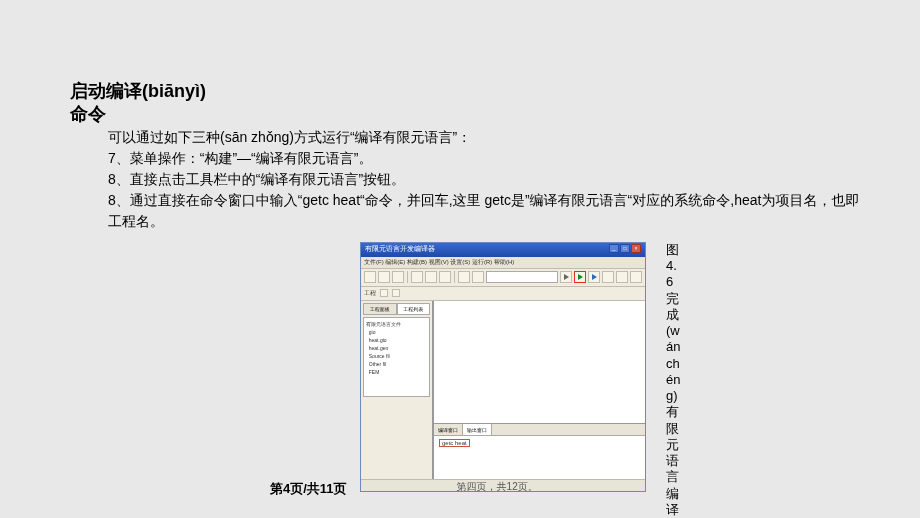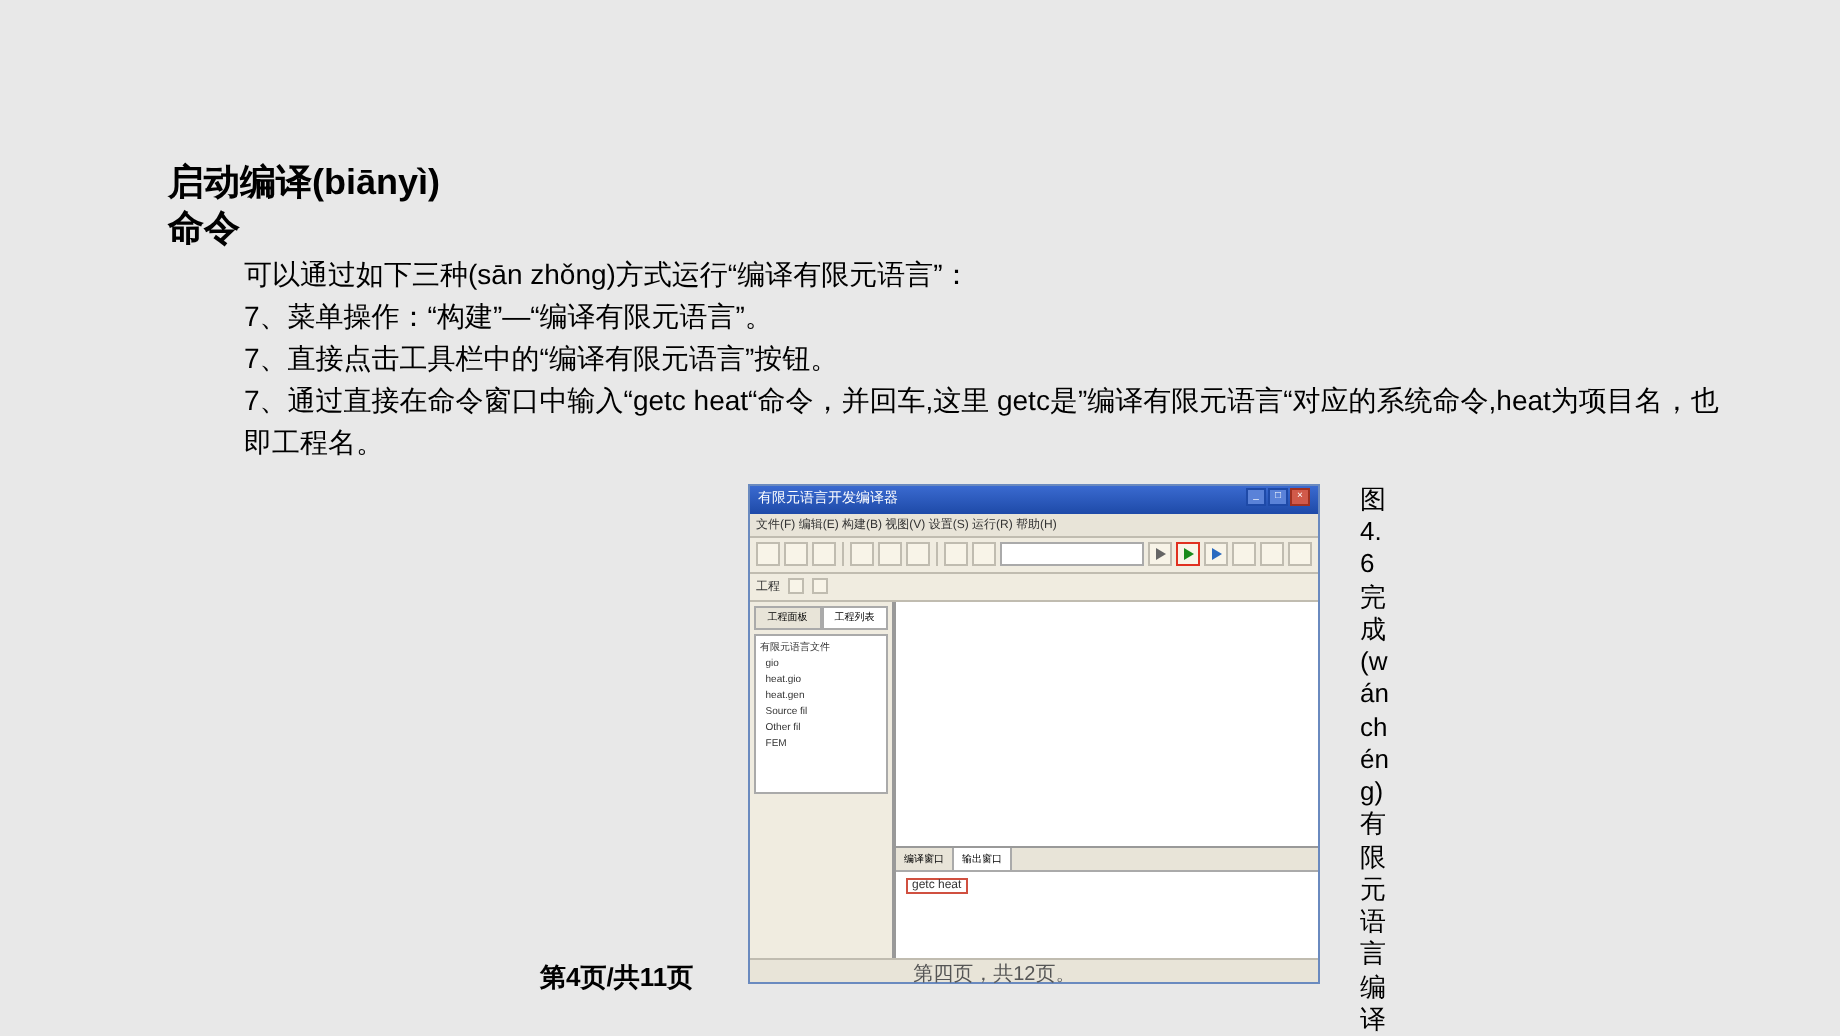--- a/index.html
+++ b/index.html
@@ -7,21 +7,21 @@
     width: 920px;
     height: 518px;
     background: #e8e8e8;
     font-family: "Microsoft YaHei", Arial, sans-serif;
     color: #000;
     position: relative;
   }
   .page {
     position: absolute;
     left: 0; top: 0; right: 0; bottom: 0;
-    padding: 80px 0 0 14px;
+    padding: 80px 0 0 0;
   }
   .title {
     font-weight: bold;
     font-size: 18px;
     line-height: 1.3;
     margin-left: 70px;
   }
   .body-text {
     font-size: 14px;
     line-height: 1.5;
@@ -166,22 +166,22 @@
 <div class="page">
 
   <div class="title">
     <span>启动编译(biānyì)</span><br>
     <span>命令</span>
   </div>
 
   <div class="body-text">
     <p>可以通过如下三种(sān zhǒng)方式运行“编译有限元语言”：</p>
     <p>7、菜单操作：“构建”—“编译有限元语言”。</p>
-    <p>7、直接点击工具栏中的“编译有限元语言”按钮。</p>
-    <p>7、通过直接在命令窗口中输入“getc  heat“命令，并回车,这里 getc是”编译有限元语言“对应的系统命令,heat为项目名，也即工程名。</p>
+    <p>8、直接点击工具栏中的“编译有限元语言”按钮。</p>
+    <p>8、通过直接在命令窗口中输入“getc  heat“命令，并回车,这里 getc是”编译有限元语言“对应的系统命令,heat为项目名，也即工程名。</p>
   </div>
 
   <div class="content-row">
 
     <div class="app-shot">
       <div class="app-titlebar">
         <span>有限元语言开发编译器</span>
         <span class="win-btns">
           <span class="win-btn">_</span>
           <span class="win-btn">□</span>

